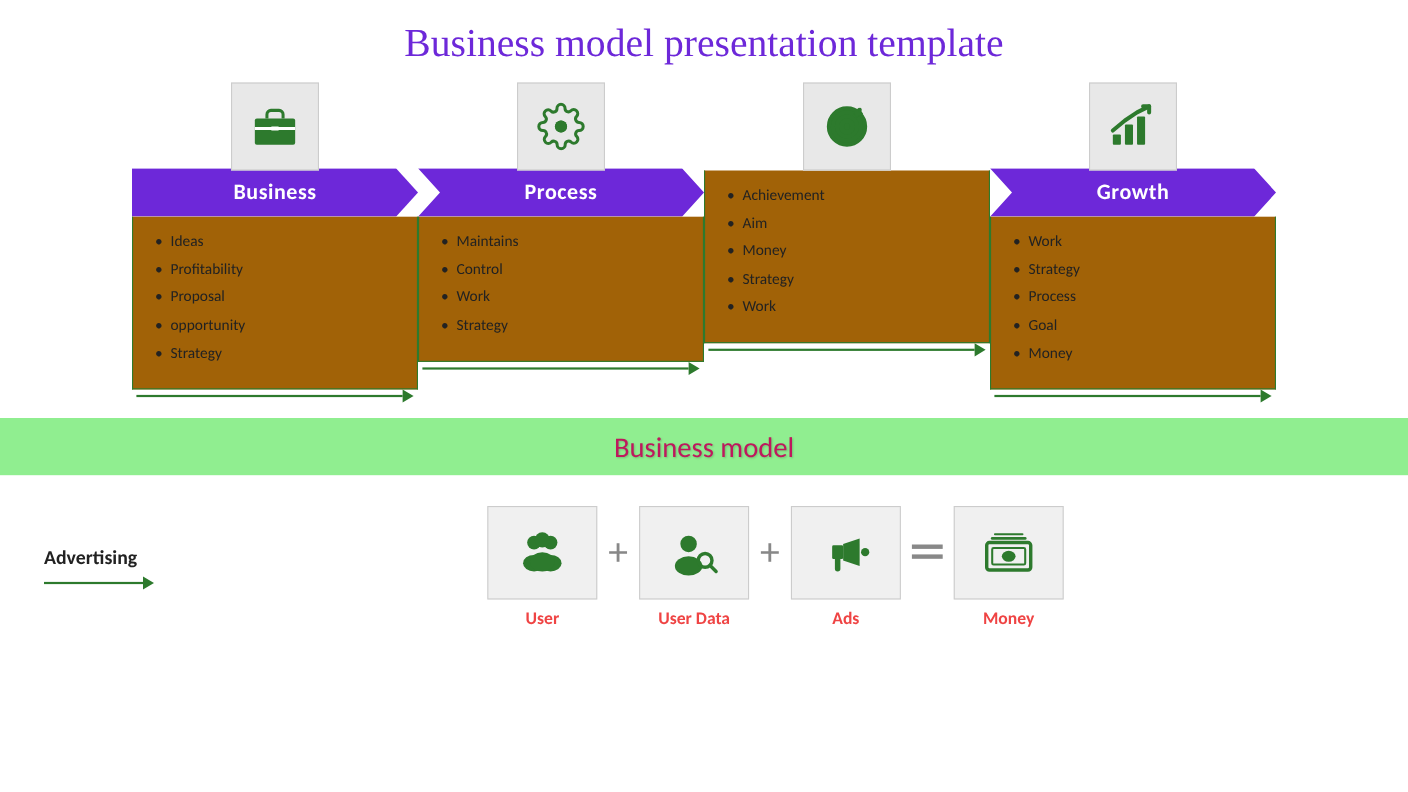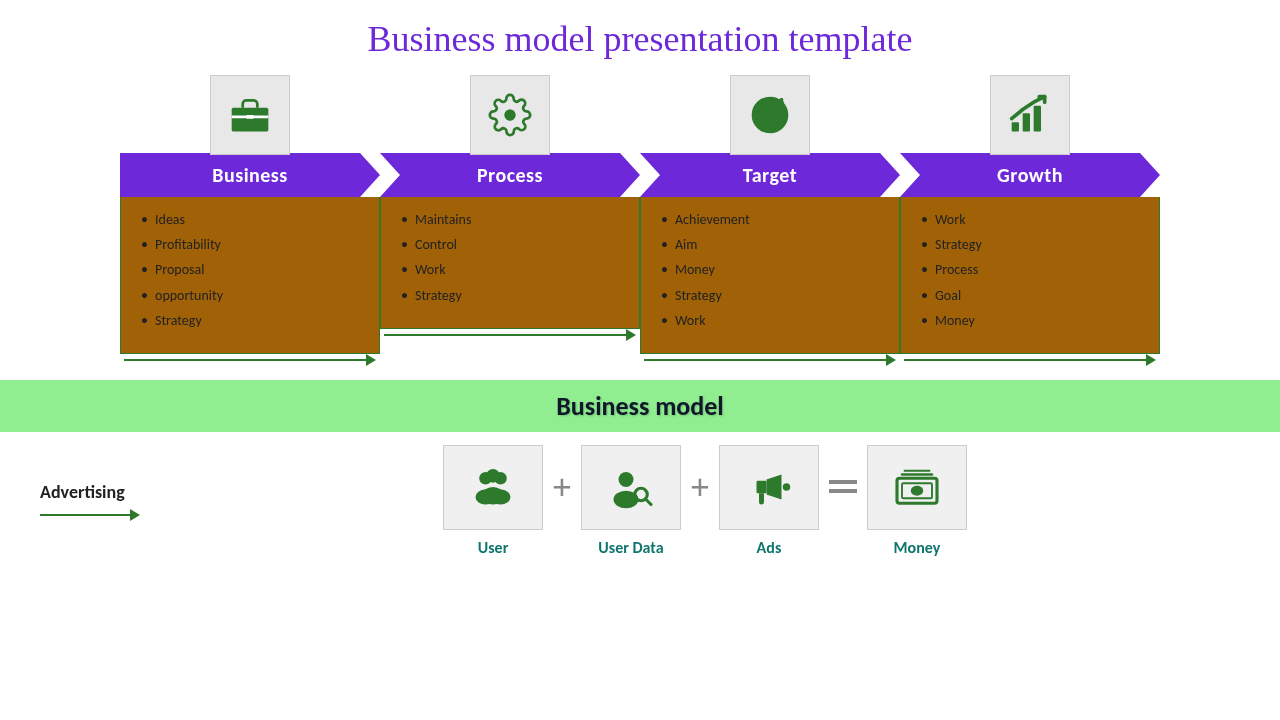--- a/index.html
+++ b/index.html
@@ -134,30 +134,30 @@
       background: #90ee90;
       height: 52px;
       display: flex;
       align-items: center;
       justify-content: center;
       margin-top: 14px;
     }
 
     .business-model-banner-text {
       font-size: 26px;
-      font-weight: 700;
-      color: #0f172a;
+      font-weight: 400;
+      color: #be185d;
       text-shadow: 1px 1px 2px rgba(0,0,0,0.2);
     }
 
     
     .bottom-section {
       display: flex;
       align-items: center;
-      padding: 13px 40px 0 40px;
+      padding: 28px 40px 0 40px;
       gap: 0;
     }
 
     .advertising-label {
       display: flex;
       flex-direction: column;
       align-items: flex-start;
       width: 130px;
       flex-shrink: 0;
     }
@@ -215,21 +215,21 @@
     }
 
     .bottom-icon-box svg {
       width: 50px;
       height: 50px;
     }
 
     .bottom-label {
       font-size: 16px;
       font-weight: 700;
-      color: #0f766e;
+      color: #ef4444;
     }
 
     .operator-symbol {
       font-size: 36px;
       font-weight: 300;
       color: #888;
       margin-bottom: 28px;
       line-height: 1;
     }
 
@@ -312,23 +312,20 @@
         <circle cx="12" cy="12" r="9" stroke="#2d7a2d" stroke-width="2"></circle>
         <circle cx="12" cy="12" r="5" stroke="#2d7a2d" stroke-width="2"></circle>
         <circle cx="12" cy="12" r="1.5" fill="#2d7a2d"></circle>
         <path d="M17 6.5l1.5-2 1 1-2 1.5" fill="#2d7a2d" stroke="#2d7a2d" stroke-width="0.5"></path>
         <path d="M17.5 7l-1.5-1.5" stroke="#2d7a2d" stroke-width="1.5"></path>
         <path d="M16 5.5l2-2" stroke="#2d7a2d" stroke-width="1.5" stroke-linecap="round"></path>
         <line x1="18.5" y1="3.5" x2="18.5" y2="6" stroke="#2d7a2d" stroke-width="1.5" stroke-linecap="round"></line>
         <line x1="16.5" y1="5.5" x2="19" y2="5.5" stroke="#2d7a2d" stroke-width="1.5" stroke-linecap="round"></line>
       </svg>
     </div>
-    <div class="arrow-banner">
-      <span class="arrow-banner-text">Target</span>
-    </div>
     <div class="content-box">
       <ul>
         <li>Achievement</li>
         <li>Aim</li>
         <li>Money</li>
         <li>Strategy</li>
         <li>Work</li>
       </ul>
     </div>
     <div class="arrow-right-line">

